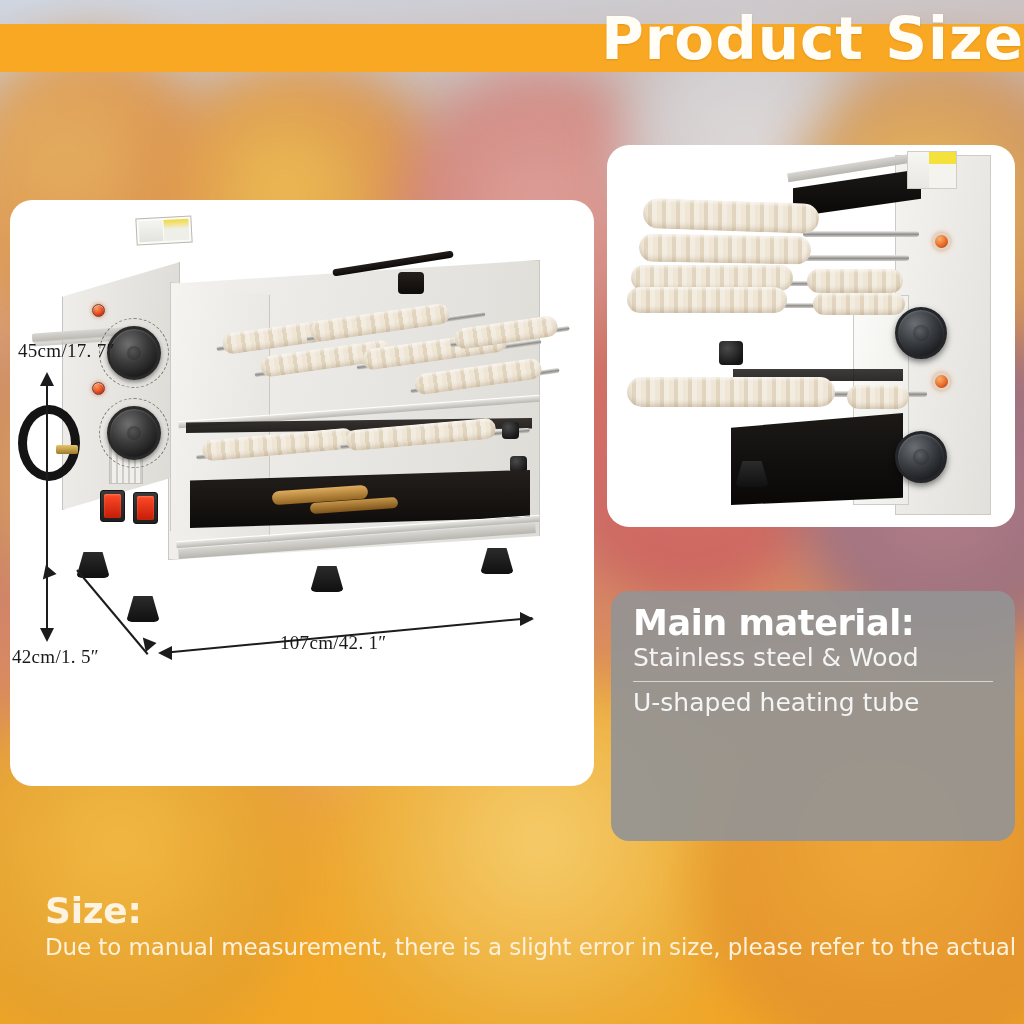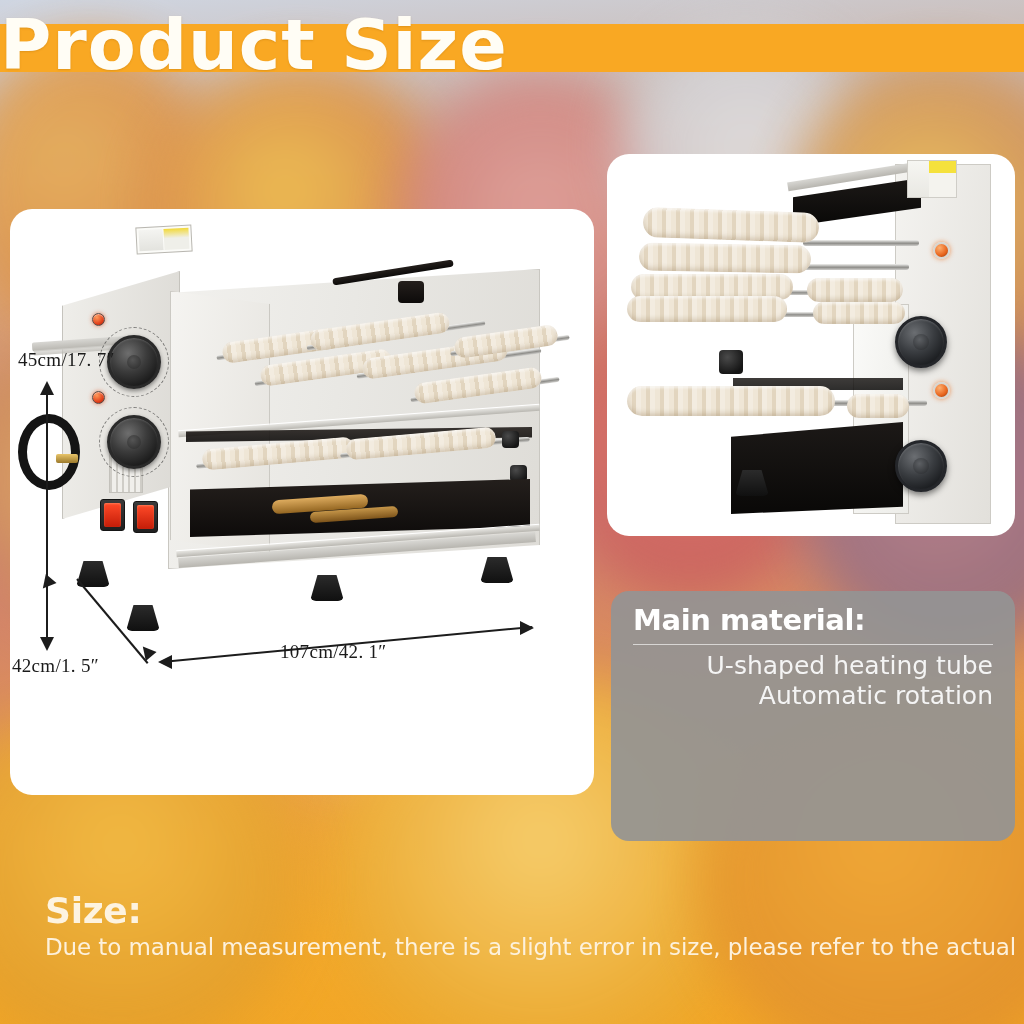--- a/index.html
+++ b/index.html
@@ -51,37 +51,36 @@
 
   
   .header-band {
     position: absolute; left: 0; top: 24px;
     width: 1024px; height: 48px;
     background: #f9a823;
   }
   .header-title {
     position: absolute; left: 0; top: 10px;
     width: 1024px;
-    text-align: left;
-    font-size: 70px;
+    text-align: right;
+    font-size: 58px;
     line-height: 1;
     color: #fffdf5;
     font-weight: 700;
     letter-spacing: 1px;
     font-family: "DejaVu Sans", sans-serif;
     text-shadow: 0 1px 2px rgba(150,90,0,.25);
   }
 
   
   .card {
     position: absolute;
     background: #ffffff;
     border-radius: 22px;
     overflow: hidden;
-    margin-top: 9px;
   }
   #card-main   { left: 10px;  top: 200px; width: 584px; height: 586px; }
   #card-detail { left: 607px; top: 145px; width: 408px; height: 382px; }
 
   
   .photo { position: absolute; inset: 0; }
 
   .mach-body {
     position: absolute;
     background: linear-gradient(100deg, #f2f1ee 0%, #e9e8e4 45%, #dedcd7 100%);
@@ -236,38 +235,38 @@
   
   #info-panel {
     position:absolute; left:611px; top:591px;
     width:404px; height:250px;
     background: rgba(148,148,148,.92);
     border-radius: 18px;
     padding: 14px 22px 10px 22px;
   }
   .info-h {
     color:#ffffff;
-    font-size:29px;
+    font-size:35px;
     font-weight:700;
     line-height:1.08;
     font-family:"DejaVu Sans", sans-serif;
     letter-spacing:-.4px;
   }
   .info-sub {
     color:#f4f4f4;
     font-size:25px;
     line-height:1.22;
     font-family:"DejaVu Sans", sans-serif;
     font-weight:400;
   }
   .info-rule {
     height:1px; background: rgba(255,255,255,.62);
     margin: 8px 0 6px 0;
   }
-  .feat-list { list-style:none;text-align:right; }
+  .feat-list { list-style:none; }
   .feat-list li {
     color:#f4f4f4; font-size:25px; line-height:1.2;
     font-family:"DejaVu Sans", sans-serif;
   }
 
   
   #note-block { position:absolute; left:45px; top:893px; width:960px; }
   .note-title {
     color:#fdf3e0; font-size:36px; font-weight:700; line-height:1;
     font-family:"DejaVu Sans", sans-serif;
@@ -447,24 +446,24 @@
       <div class="dk-knob" style="left:288px; top:162px;"></div>
       <div class="dk-lamp" style="left:326px; top:228px;"></div>
       <div class="dk-knob" style="left:288px; top:286px;"></div>
 
       <div class="foot" style="left:128px; top:316px;"></div>
     </div>
   </div>
 
   <div id="info-panel">
     <div class="info-h">Main material:</div>
+    <div class="info-sub">Stainless steel &amp; Wood</div>
     <div class="info-rule"></div>
     <ul class="feat-list">
       <li>U-shaped heating tube</li>
-      <li>Automatic rotation</li>
     </ul>
   </div>
 
   <div id="note-block">
     <div class="note-title">Size:</div>
     <div class="note-body">Due to manual measurement, there is a slight error in size, please refer to the actual object.</div>
   </div>
 
 </div>
 

